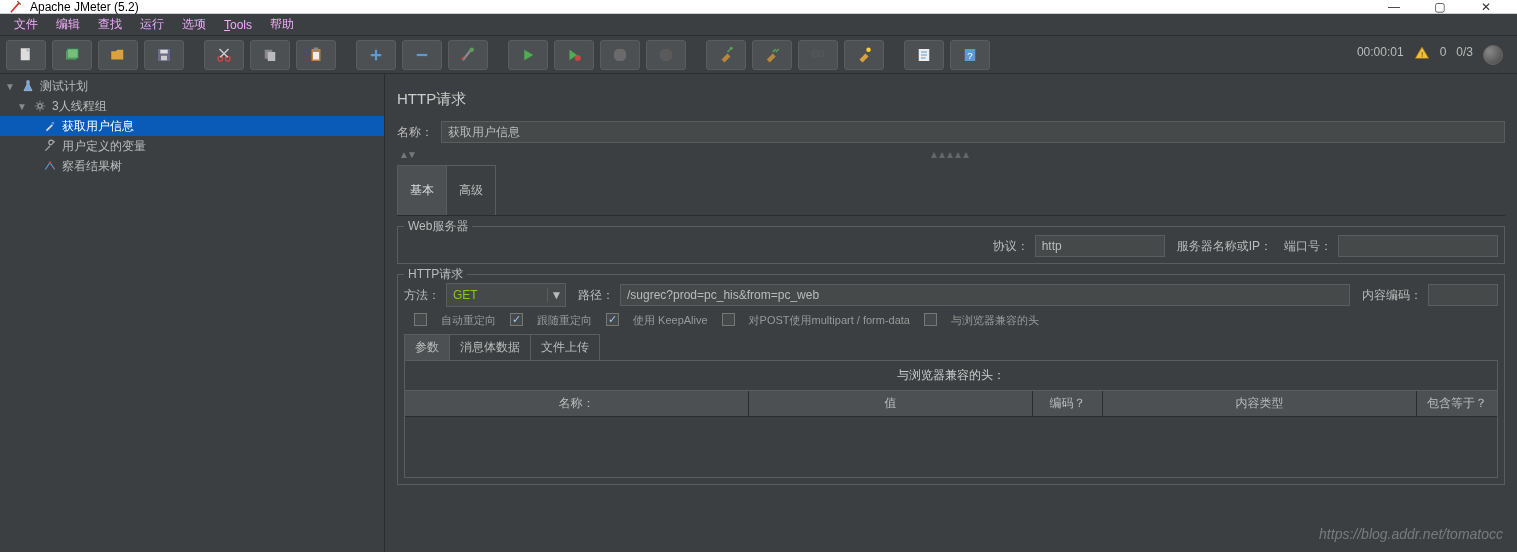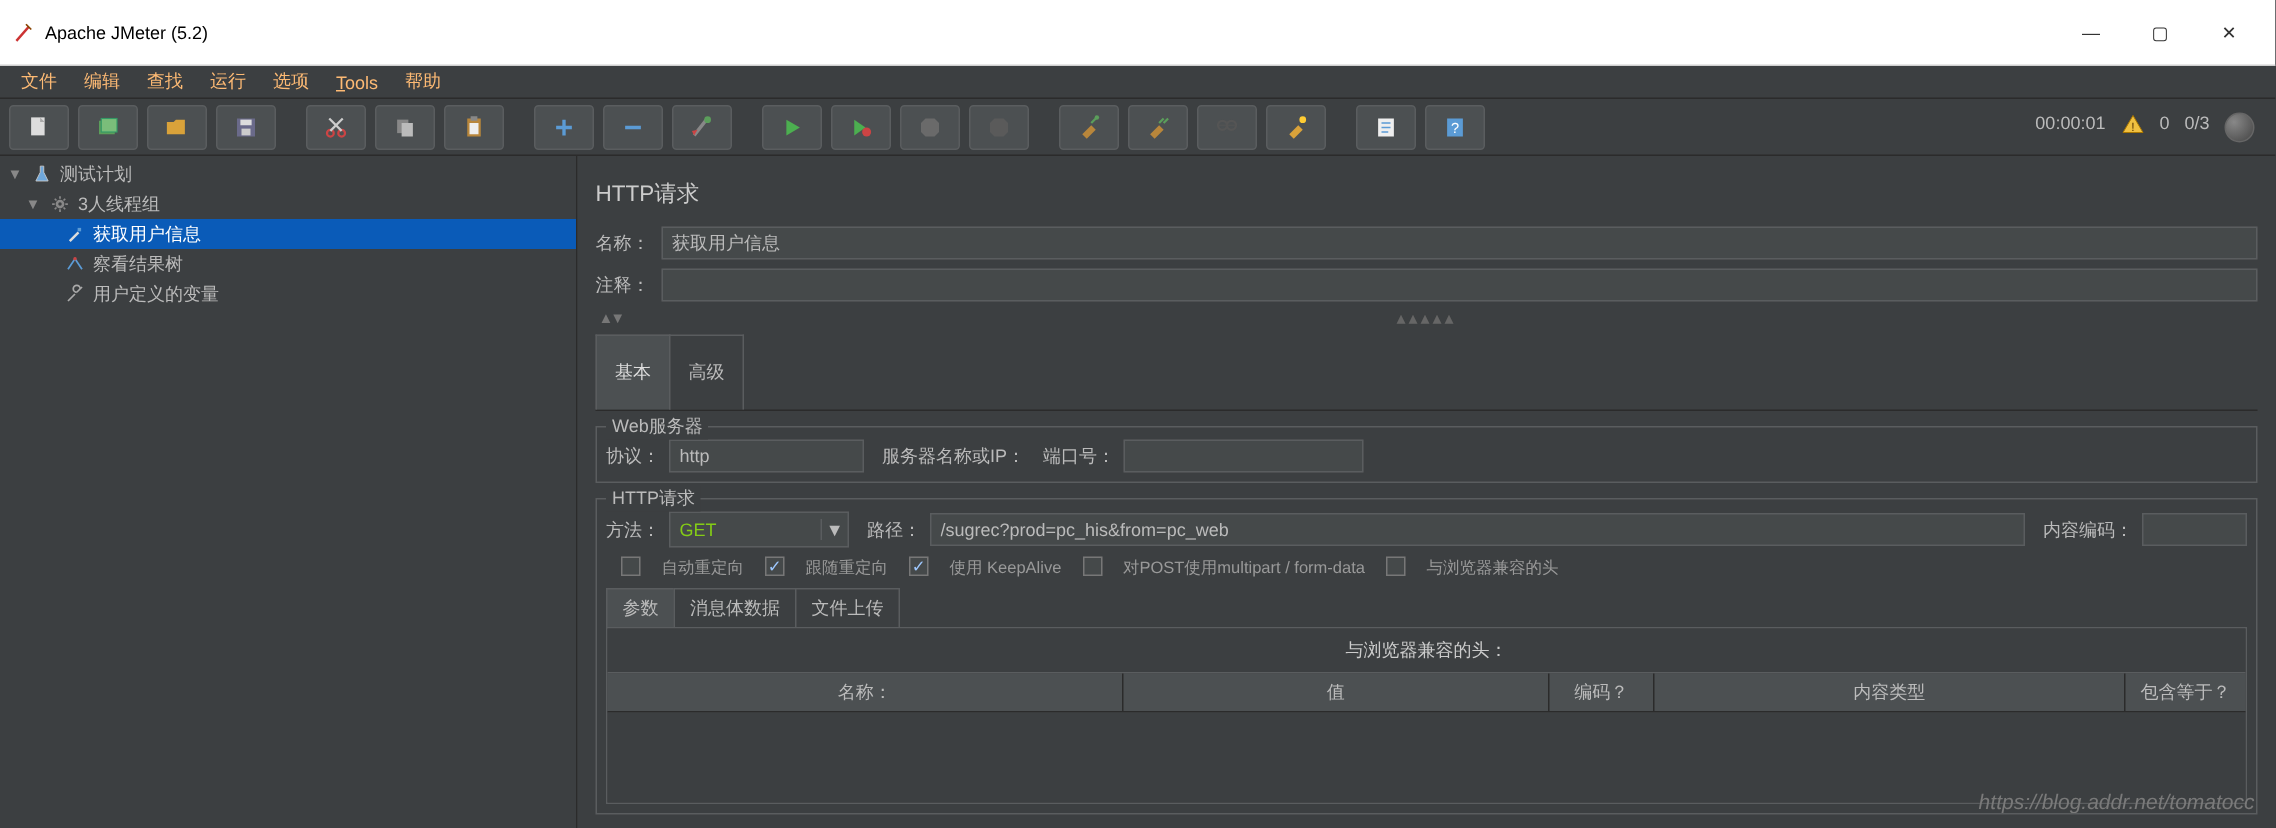--- a/index.html
+++ b/index.html
@@ -1,24 +1,24 @@
 <!DOCTYPE html>
 <html><head>
 <meta charset="utf-8">
 <style>
 * { box-sizing: border-box; margin: 0; padding: 0; font-family: "Microsoft YaHei", Arial, sans-serif; }
 body { background: #3c3f41; color: #bbbbbb; font-size: 12px; width: 1517px; height: 552px; overflow: hidden; display: flex; flex-direction: column; }
 
-.titlebar { background: #ffffff; color: #000; height: 44px; display: flex; align-items: center; padding: 0 8px; border-bottom: 1px solid #d0d0d0; }
+.titlebar { background: #ffffff; color: #000; height: 14px; display: flex; align-items: center; padding: 0 8px; border-bottom: 1px solid #d0d0d0; }
 .titlebar .feather { width: 14px; height: 20px; margin-right: 8px; }
 .titlebar .title-text { font-size: 12px; flex: 1; }
 .titlebar .wbtn { width: 46px; height: 28px; display: flex; align-items: center; justify-content: center; color: #333; font-size: 12px; }
 
 .menubar { background: #3c3f41; height: 22px; display: flex; align-items: center; padding: 0 6px; gap: 2px; border-bottom: 1px solid #2b2b2b; }
-.menubar .mitem { padding: 2px 8px; color: #fdba74; cursor: default; }
+.menubar .mitem { padding: 2px 8px; color: #f0abfc; cursor: default; }
 .menubar .mitem u { text-decoration: underline; }
 
 .toolbar { background: #3c3f41; height: 38px; display: flex; align-items: center; padding: 4px 6px; gap: 6px; border-bottom: 1px solid #2b2b2b; }
 .tbtn { width: 40px; height: 30px; background: #4c5052; border: 1px solid #5a5d5f; border-radius: 3px; display: flex; align-items: center; justify-content: center; cursor: pointer; }
 .tbtn svg { width: 18px; height: 18px; }
 .tsep { width: 8px; }
 .tb-spacer { flex: 1; }
 .tb-status { display: flex; gap: 10px; color: #bbb; padding-right: 8px; }
 .tb-status .warn-ico { width:16px; height:16px; }
 .tb-status .globe { width: 20px; height: 20px; background: radial-gradient(circle at 30% 30%, #888, #444); border-radius: 50%; border:1px solid #666;}
@@ -39,21 +39,21 @@
 .collapse-bar { height:10px; display:flex; align-items:center; justify-content:center; color:#777; position:relative;}
 .collapse-bar .tri { position:absolute; left:2px; font-size:10px; letter-spacing:-2px;}
 .collapse-bar .grip { color:#666; letter-spacing:2px;}
 
 .tabs { display:flex; border-bottom:1px solid #2b2b2b; }
 .tab { padding: 16px 12px; background:#3c3f41; color:#bbb; border:1px solid #5a5d5f; border-bottom:none; margin-right:-1px; cursor:pointer;}
 .tab.active { background:#4c5052; color:#ddd; }
 
 .fieldset { border:1px solid #5a5d5f; padding: 8px 6px 6px 6px; margin-top:4px; position:relative;}
 .fieldset .legend { position:absolute; top:-9px; left:6px; background:#3c3f41; padding:0 4px; color:#bbb; }
-.fs-row { display:flex; align-items:center; gap:6px; }
+.fs-row { display:flex; align-items:center; gap:6px;justify-content:flex-end; }
 .fs-row .lbl { color:#bbb; }
 .fs-row input[type=text] { background:#45494a; border:1px solid #5a5d5f; color:#bbb; height:22px; padding:0 6px; font-size:12px;}
 .select { display:flex; align-items:center; background:#45494a; border:1px solid #5a5d5f; height:24px; }
 .select input { background:transparent; border:none; color:#84cc16; padding:0 6px; width:100px; font-size:12px;}
 .select .arrow { width:18px; text-align:center; border-left:1px solid #5a5d5f; color:#bbb;}
 
 .cb-row { display:flex; align-items:flex-start; gap:14px; padding:6px 10px; font-size:11px;}
 .cb { width:13px; height:13px; border:1px solid #777; background:#45494a; display:inline-flex; align-items:center; justify-content:center; color:#9ec8ff; font-size:11px; }
 .cb.checked::after { content:"✓"; }
 .cb-lbl { color:#999; }
@@ -264,48 +264,44 @@
             <path d="M5 19 L15 9 L17 11 L7 21 Z" fill="#ddd"></path>
             <rect x="15" y="5" width="4" height="4" fill="#5b9bd5"></rect>
           </svg>
         </span>
       <span>获取用户信息</span>
     </div>
     <div class="tree-row">
       <span class="indent" style="width:34px"></span>
       <span class="tico">
           <svg width="14" height="14" viewBox="0 0 24 24">
+            <path d="M4 20 L12 12 M14 10 A4 4 0 1 1 18 6" stroke="#aaa" stroke-width="2" fill="none"></path>
+            <path d="M20 4 L14 10" stroke="#aaa" stroke-width="2"></path>
+          </svg>
+        </span>
+      <span>用户定义的变量</span>
+    </div>
+    <div class="tree-row">
+      <span class="indent" style="width:34px"></span>
+      <span class="tico">
+          <svg width="14" height="14" viewBox="0 0 24 24">
             <path d="M4 18 L12 6 L20 18" fill="none" stroke="#5b9bd5" stroke-width="2"></path>
             <circle cx="12" cy="6" r="2" fill="#cc4444"></circle>
           </svg>
         </span>
       <span>察看结果树</span>
-    </div>
-    <div class="tree-row">
-      <span class="indent" style="width:34px"></span>
-      <span class="tico">
-          <svg width="14" height="14" viewBox="0 0 24 24">
-            <path d="M4 20 L12 12 M14 10 A4 4 0 1 1 18 6" stroke="#aaa" stroke-width="2" fill="none"></path>
-            <path d="M20 4 L14 10" stroke="#aaa" stroke-width="2"></path>
-          </svg>
-        </span>
-      <span>用户定义的变量</span>
     </div>
   </div>
 
   <div class="editor">
     <div class="ed-title">HTTP请求</div>
 
     <div class="frow">
       <span class="flabel">名称：</span>
       <input class="finput" value="获取用户信息" style="">
-    </div>
-    <div class="frow">
-      <span class="flabel">注释：</span>
-      <input class="finput" value="" style="">
     </div>
 
     <div class="collapse-bar">
       <span class="tri">▲▼</span>
         <span class="grip">▴▴▴▴▴</span>
     </div>
 
     <div class="tabs">
       <div class="tab active">基本</div>
       <div class="tab">高级</div>

